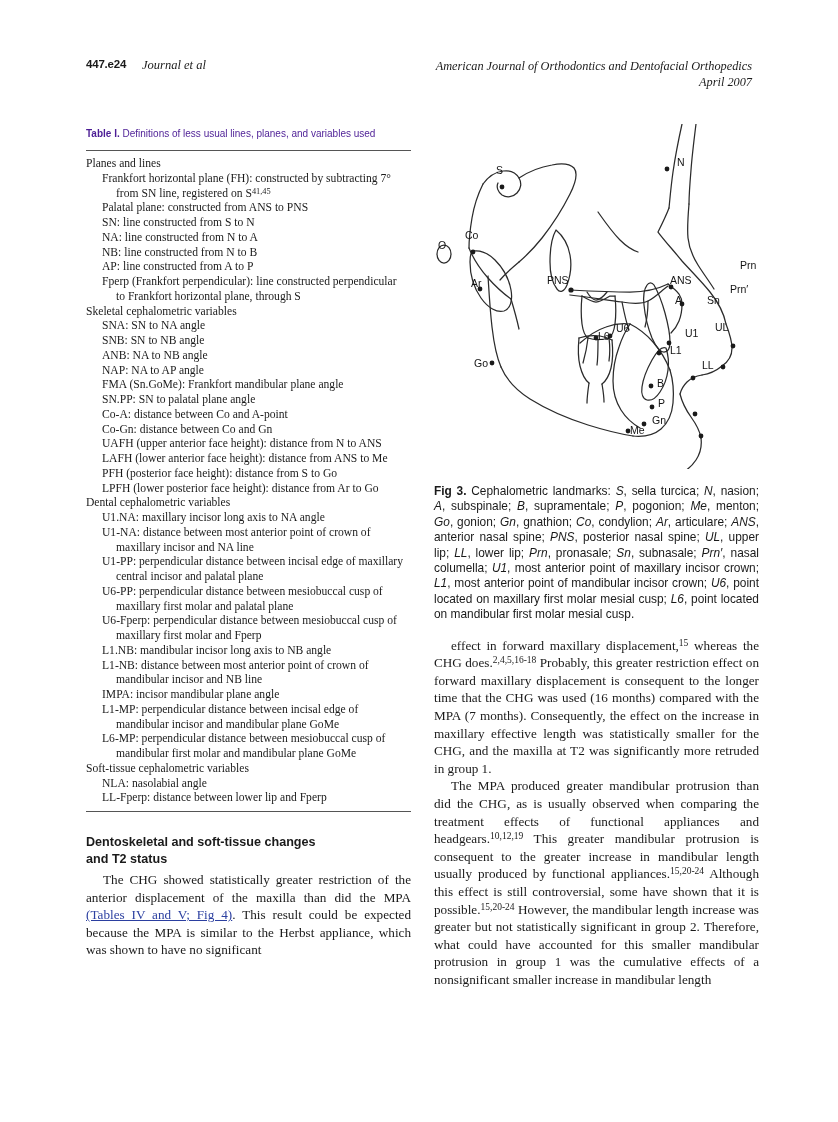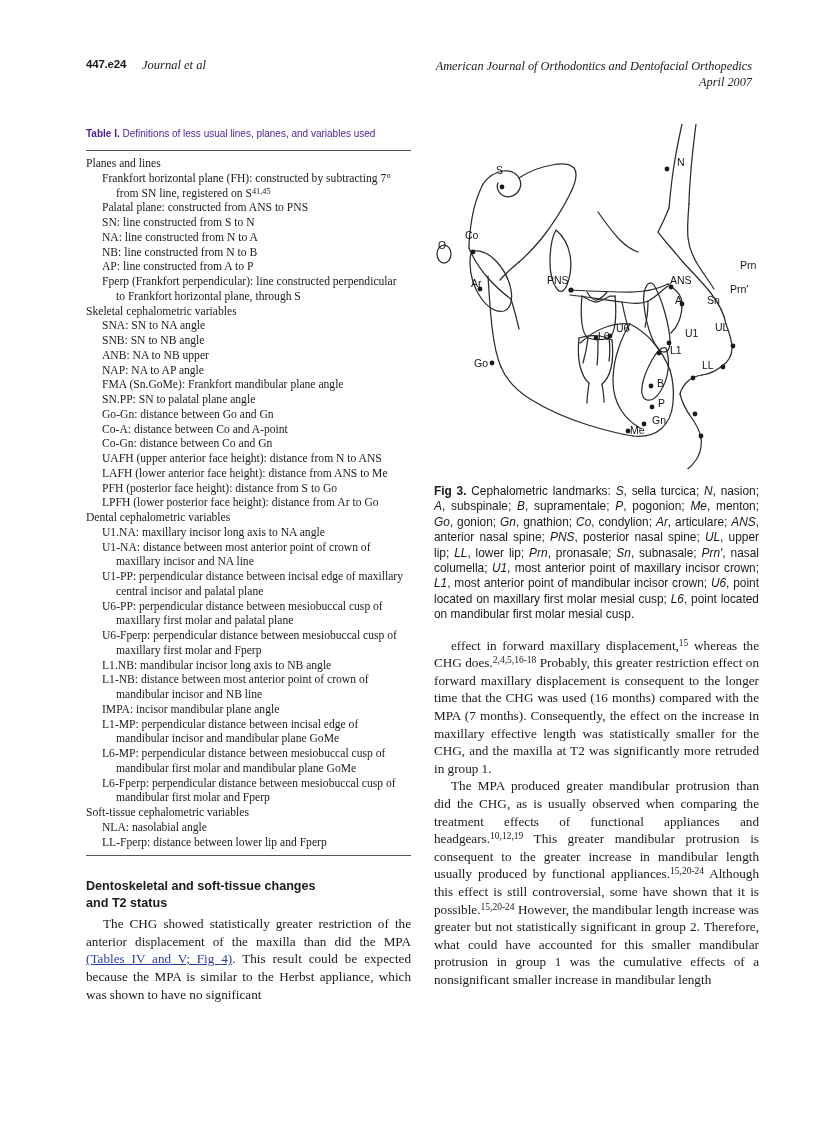--- a/index.html
+++ b/index.html
@@ -197,45 +197,43 @@
         <li>SN: line constructed from S to N</li>
         <li>NA: line constructed from N to A</li>
         <li>NB: line constructed from N to B</li>
         <li>AP: line constructed from A to P</li>
         <li>Fperp (Frankfort perpendicular): line constructed perpendicular<span class="cont">to Frankfort horizontal plane, through S</span></li>
       </ul>
       <div class="grp-head">Skeletal cephalometric variables</div>
       <ul class="grp-items">
         <li>SNA: SN to NA angle</li>
         <li>SNB: SN to NB angle</li>
-        <li>ANB: NA to NB upper</li>
+        <li>ANB: NA to NB angle</li>
         <li>NAP: NA to AP angle</li>
         <li>FMA (Sn.GoMe): Frankfort mandibular plane angle</li>
         <li>SN.PP: SN to palatal plane angle</li>
-        <li>Go-Gn: distance between Go and Gn</li>
         <li>Co-A: distance between Co and A-point</li>
         <li>Co-Gn: distance between Co and Gn</li>
         <li>UAFH (upper anterior face height): distance from N to ANS</li>
         <li>LAFH (lower anterior face height): distance from ANS to Me</li>
         <li>PFH (posterior face height): distance from S to Go</li>
         <li>LPFH (lower posterior face height): distance from Ar to Go</li>
       </ul>
       <div class="grp-head">Dental cephalometric variables</div>
       <ul class="grp-items">
         <li>U1.NA: maxillary incisor long axis to NA angle</li>
         <li>U1-NA: distance between most anterior point of crown of<span class="cont">maxillary incisor and NA line</span></li>
         <li>U1-PP: perpendicular distance between incisal edge of maxillary<span class="cont">central incisor and palatal plane</span></li>
         <li>U6-PP: perpendicular distance between mesiobuccal cusp of<span class="cont">maxillary first molar and palatal plane</span></li>
         <li>U6-Fperp: perpendicular distance between mesiobuccal cusp of<span class="cont">maxillary first molar and Fperp</span></li>
         <li>L1.NB: mandibular incisor long axis to NB angle</li>
         <li>L1-NB: distance between most anterior point of crown of<span class="cont">mandibular incisor and NB line</span></li>
         <li>IMPA: incisor mandibular plane angle</li>
         <li>L1-MP: perpendicular distance between incisal edge of<span class="cont">mandibular incisor and mandibular plane GoMe</span></li>
         <li>L6-MP: perpendicular distance between mesiobuccal cusp of<span class="cont">mandibular first molar and mandibular plane GoMe</span></li>
-        <li>L6-Fperp: perpendicular distance between mesiobuccal cusp of<span class="cont">mandibular first molar and Fperp</span></li>
       </ul>
       <div class="grp-head">Soft-tissue cephalometric variables</div>
       <ul class="grp-items">
         <li>NLA: nasolabial angle</li>
         <li>LL-Fperp: distance between lower lip and Fperp</li>
       </ul>
     </div>
 
   <div class="rule-bottom"></div>
 

